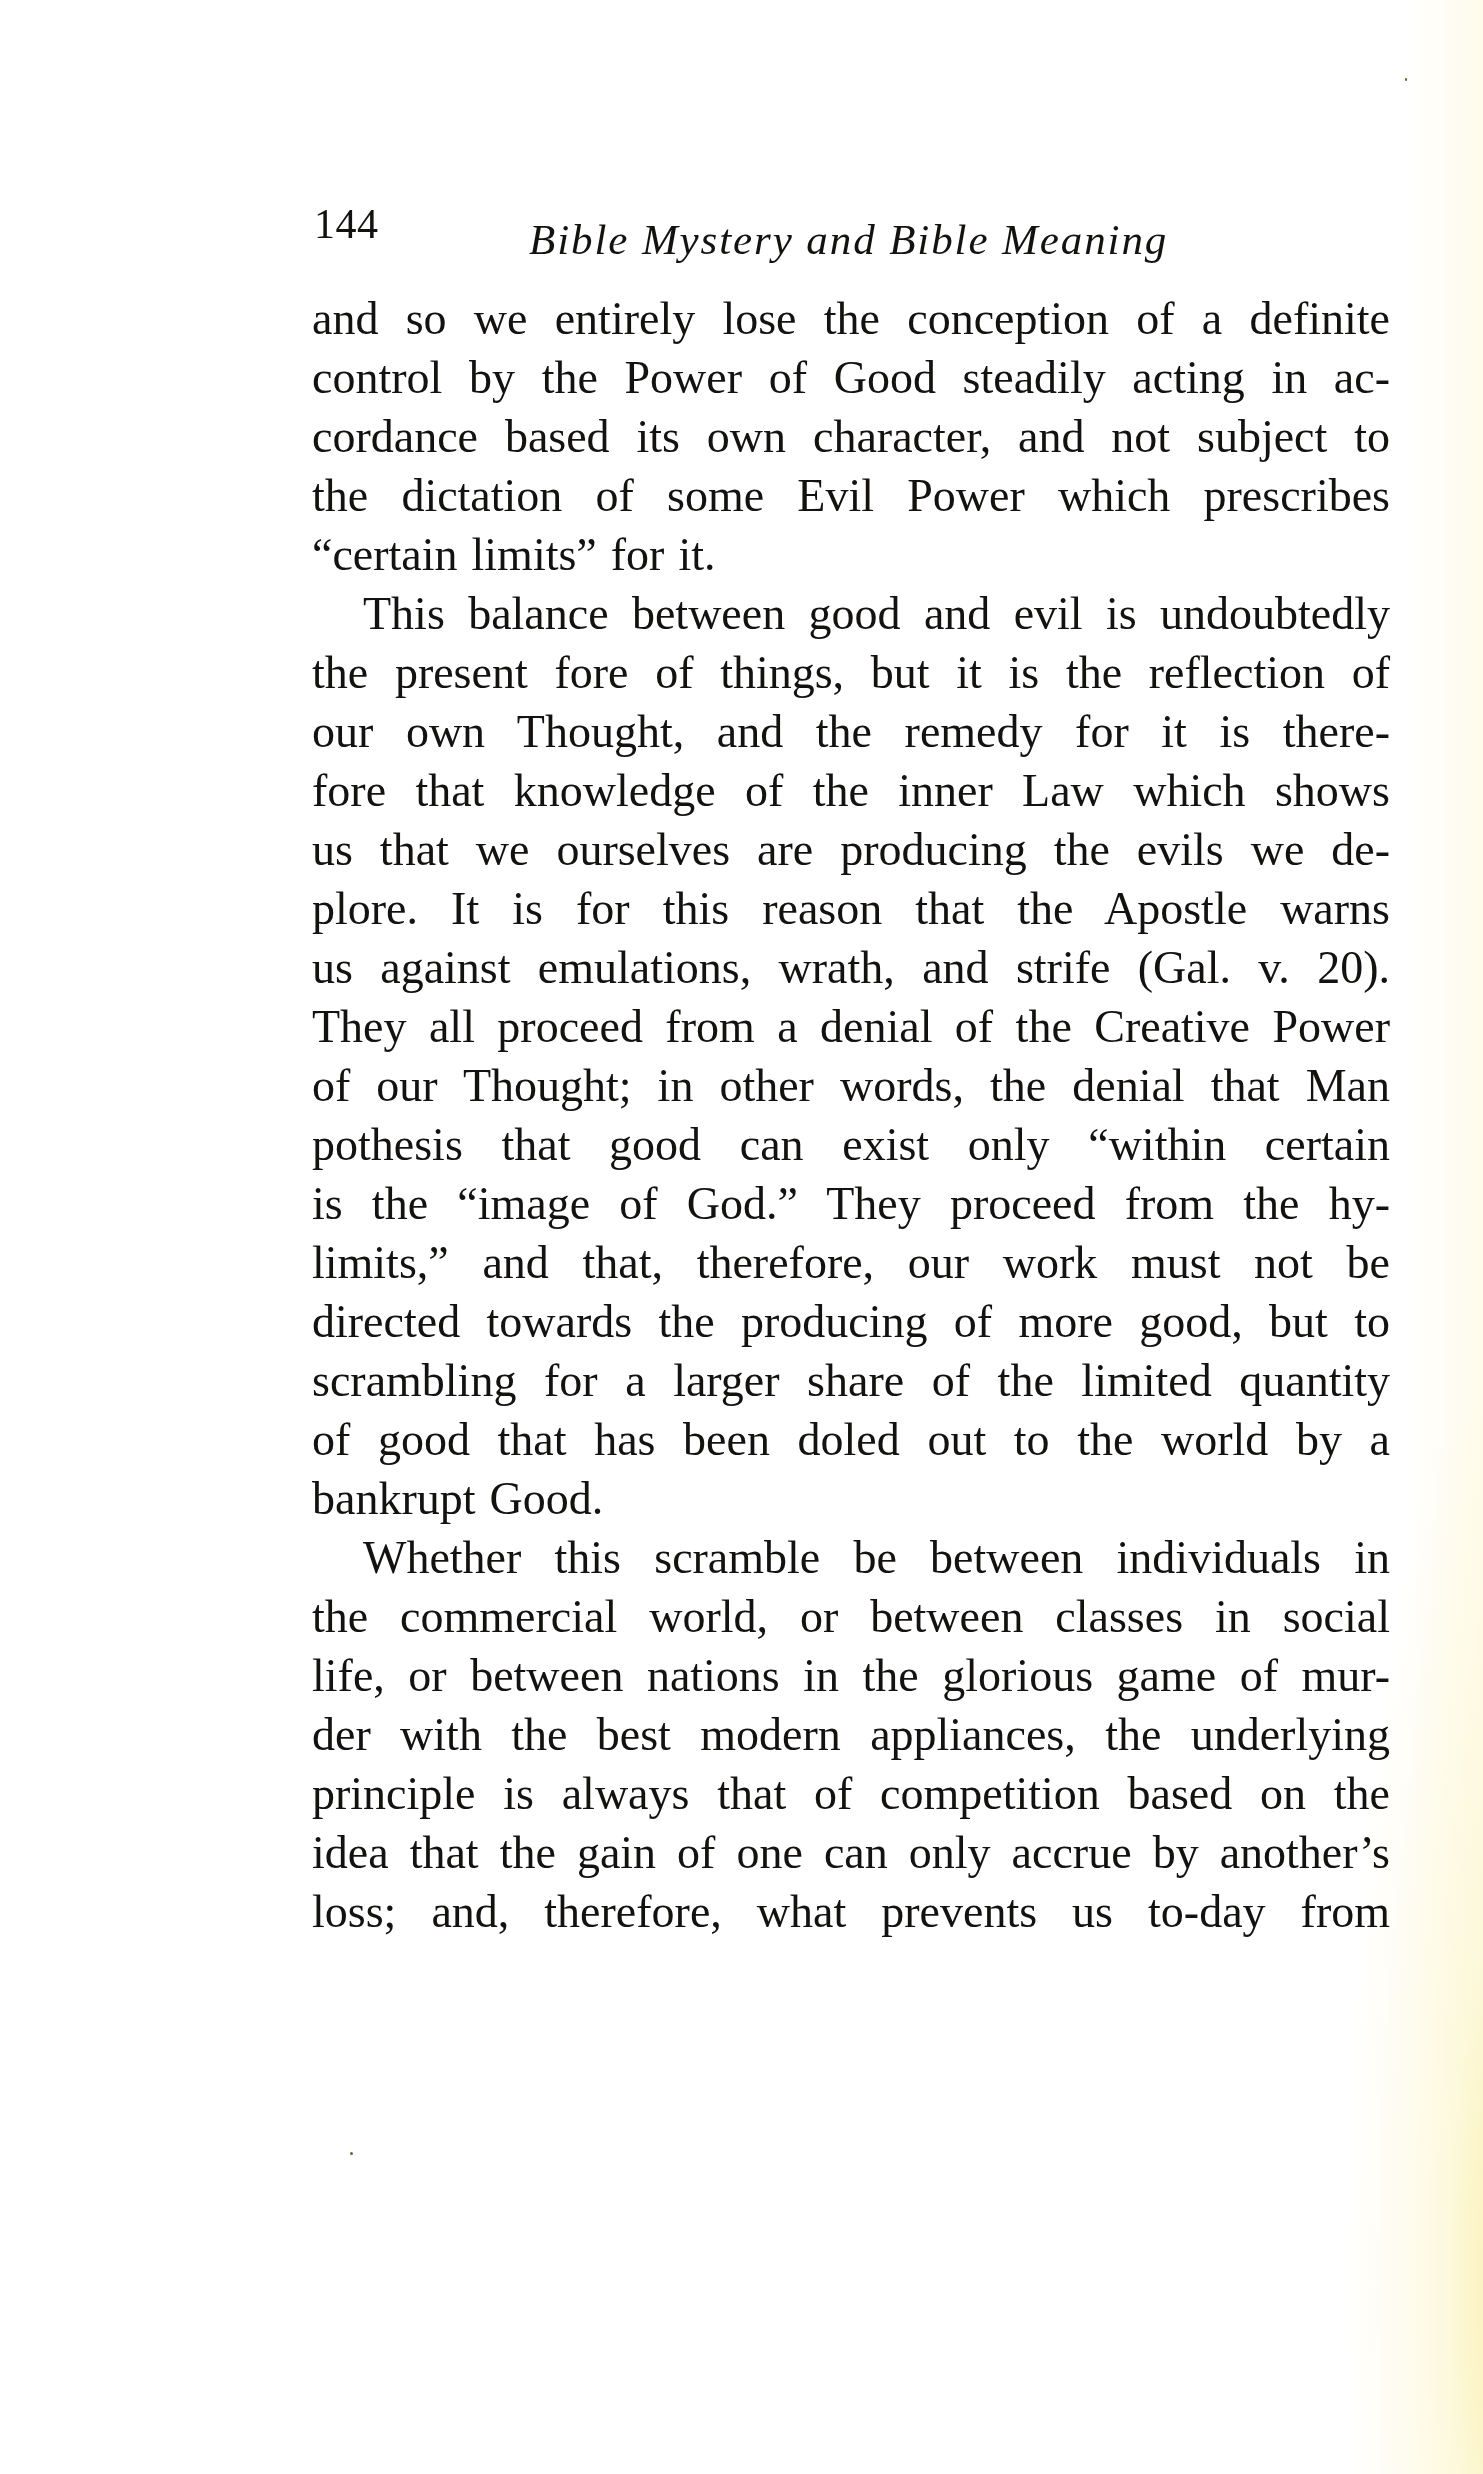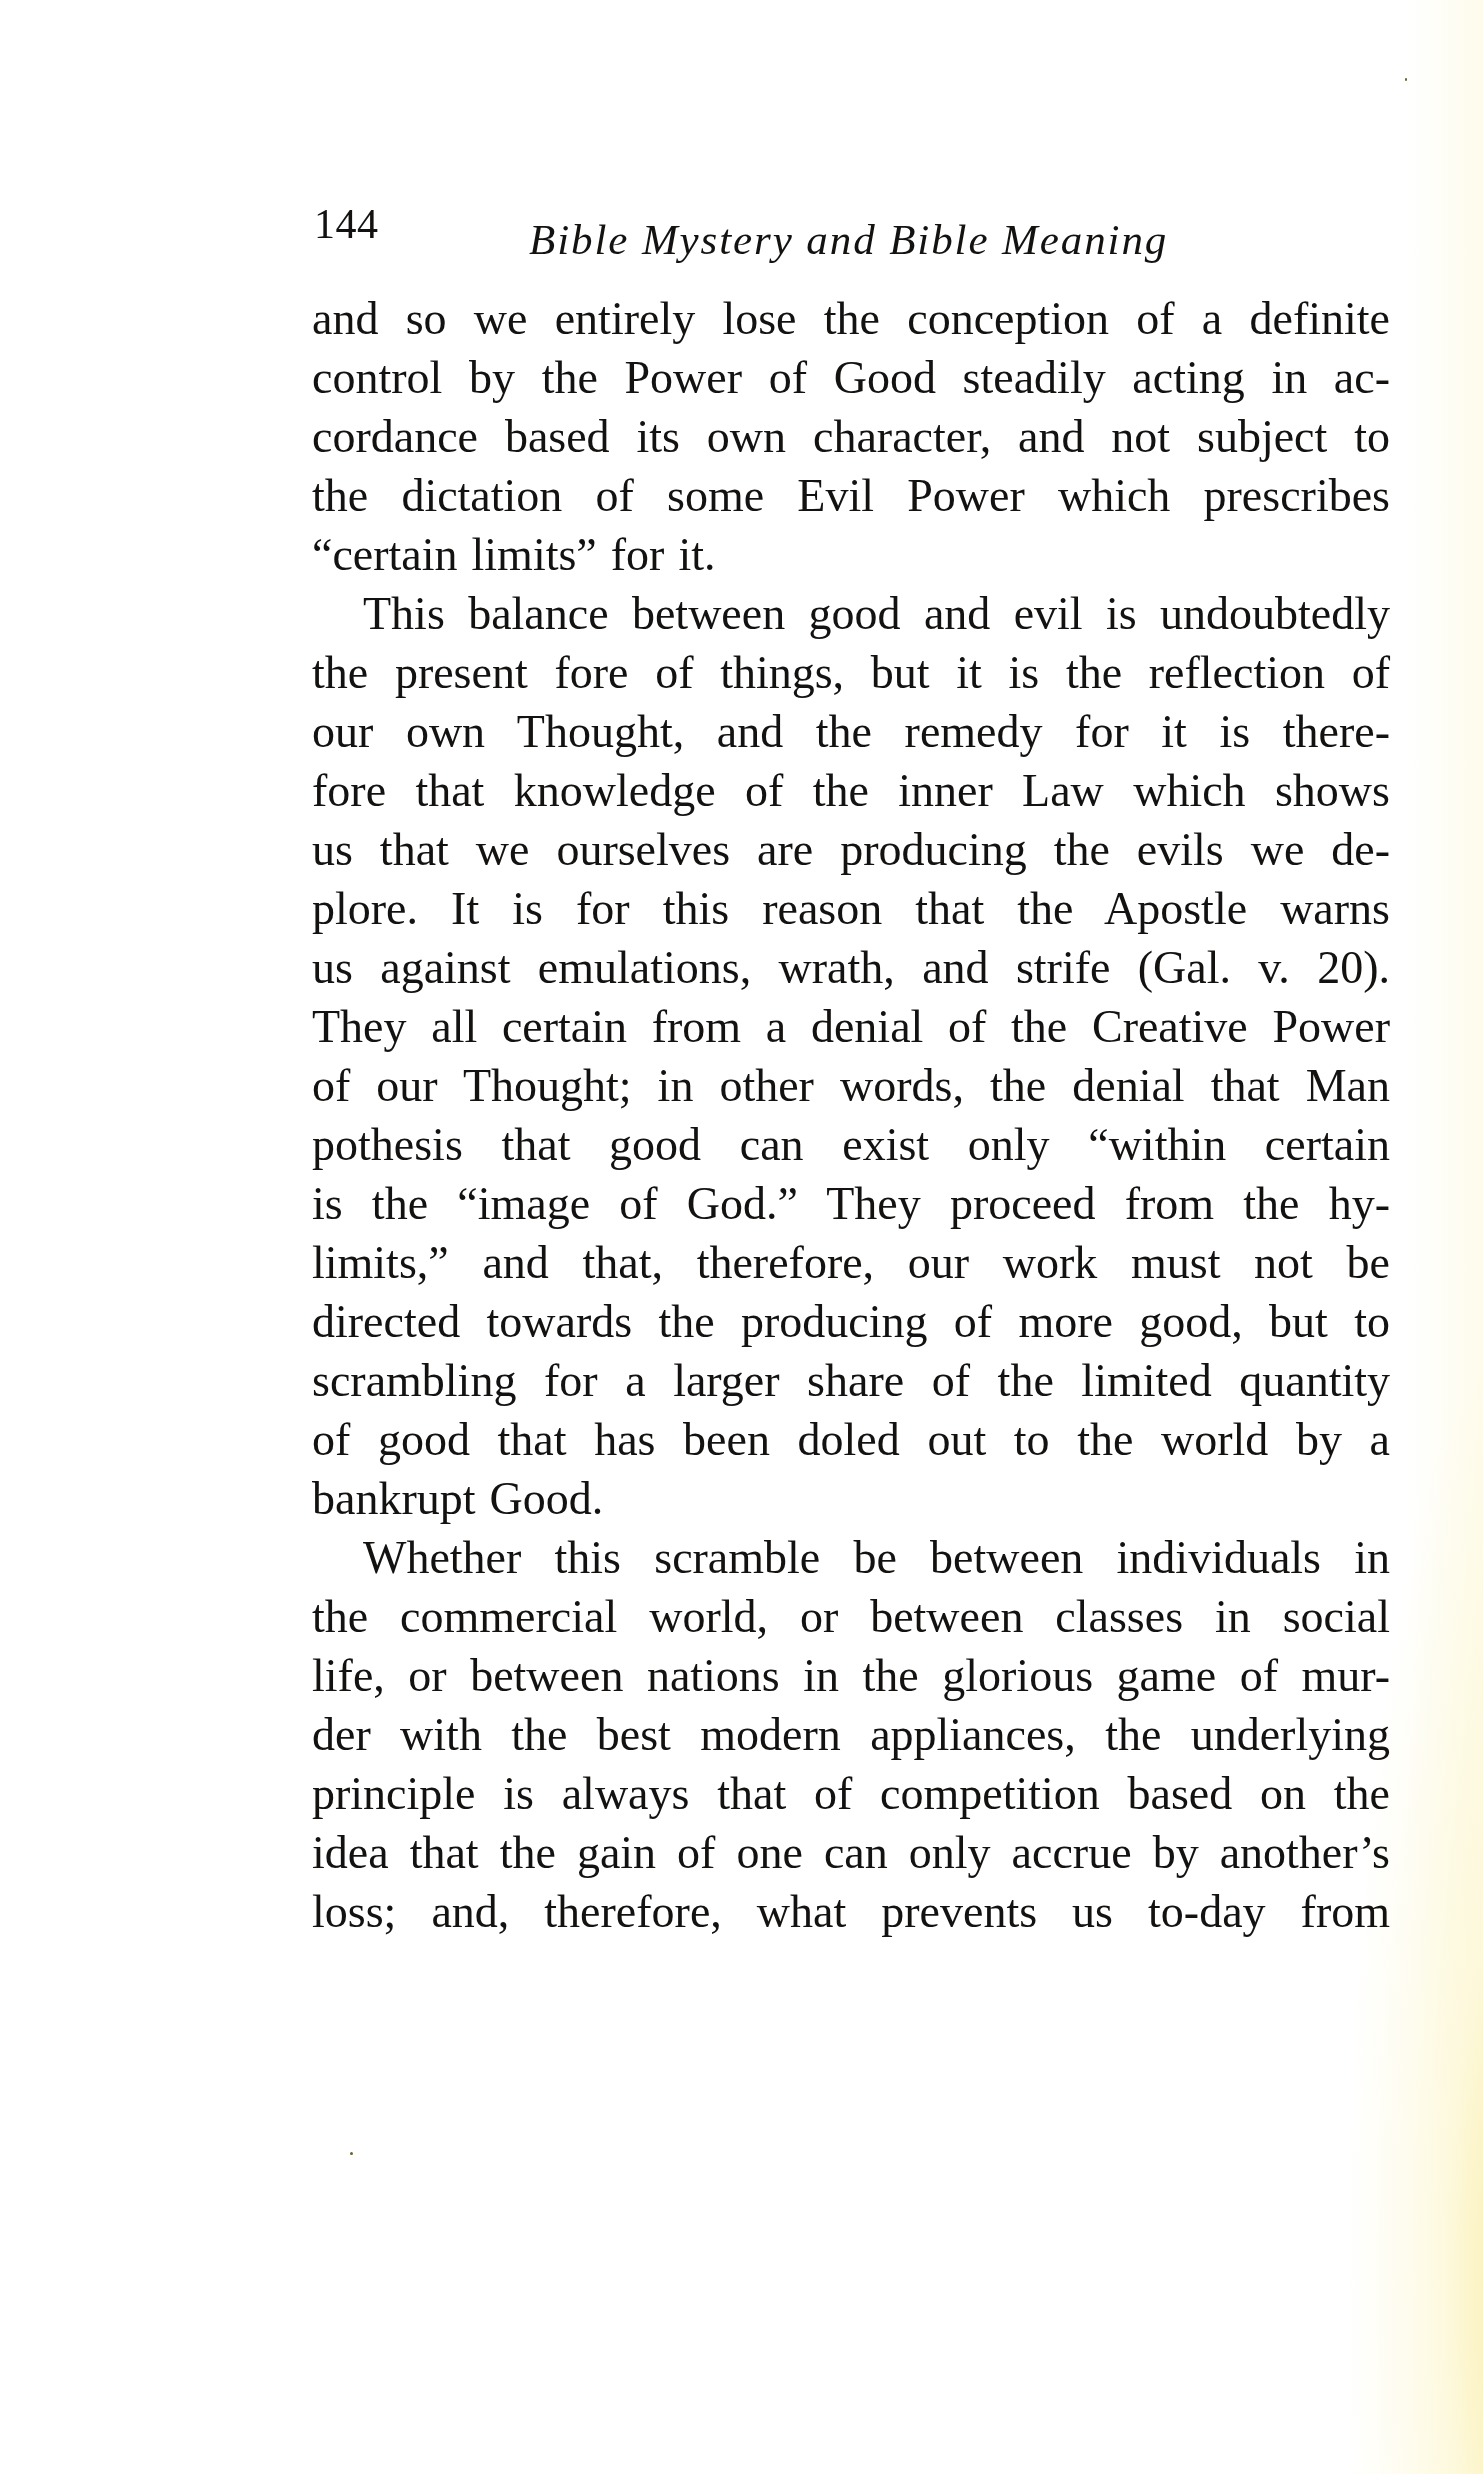--- a/index.html
+++ b/index.html
@@ -102,21 +102,21 @@
     <span class="line last">“certain limits” for it.</span>
   </p>
   <p class="paragraph">
     <span class="line indent">This balance between good and evil is undoubtedly</span>
     <span class="line">the present fore of things, but it is the reflection of</span>
     <span class="line">our own Thought, and the remedy for it is there-</span>
     <span class="line">fore that knowledge of the inner Law which shows</span>
     <span class="line">us that we ourselves are producing the evils we de-</span>
     <span class="line">plore.  It is for this reason that the Apostle warns</span>
     <span class="line">us against emulations, wrath, and strife (Gal. v. 20).</span>
-    <span class="line">They all certain from a denial of the Creative Power</span>
+    <span class="line">They all proceed from a denial of the Creative Power</span>
     <span class="line">of our Thought; in other words, the denial that Man</span>
     <span class="line">pothesis that good can exist only “within certain</span>
     <span class="line">is the “image of God.” They proceed from the hy-</span>
     <span class="line">limits,” and that, therefore, our work must not be</span>
     <span class="line">directed towards the producing of more good, but to</span>
     <span class="line">scrambling for a larger share of the limited quantity</span>
     <span class="line">of good that has been doled out to the world by a</span>
     <span class="line last">bankrupt Good.</span>
   </p>
   <p class="paragraph">

